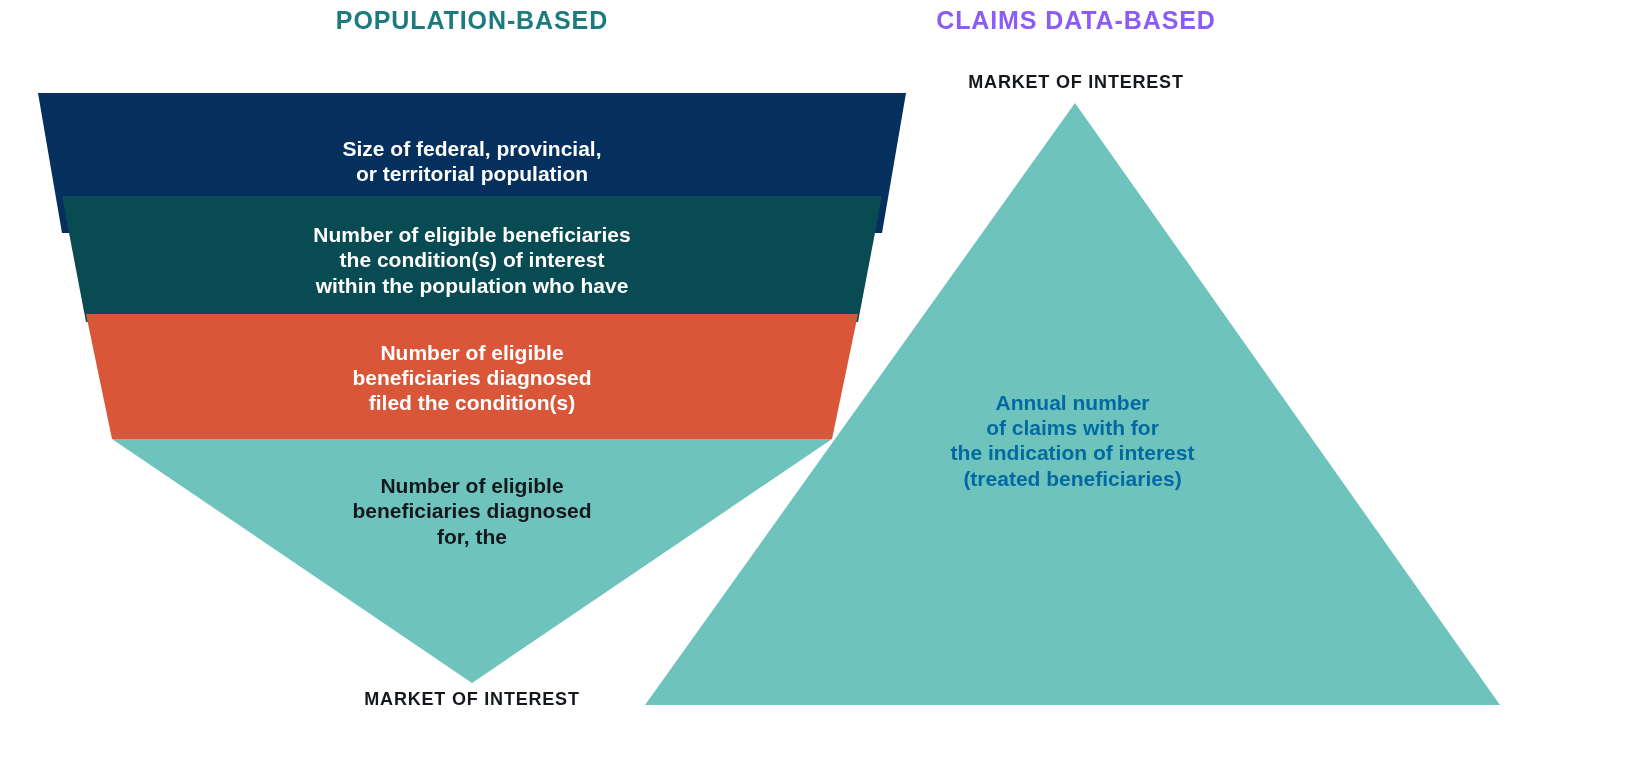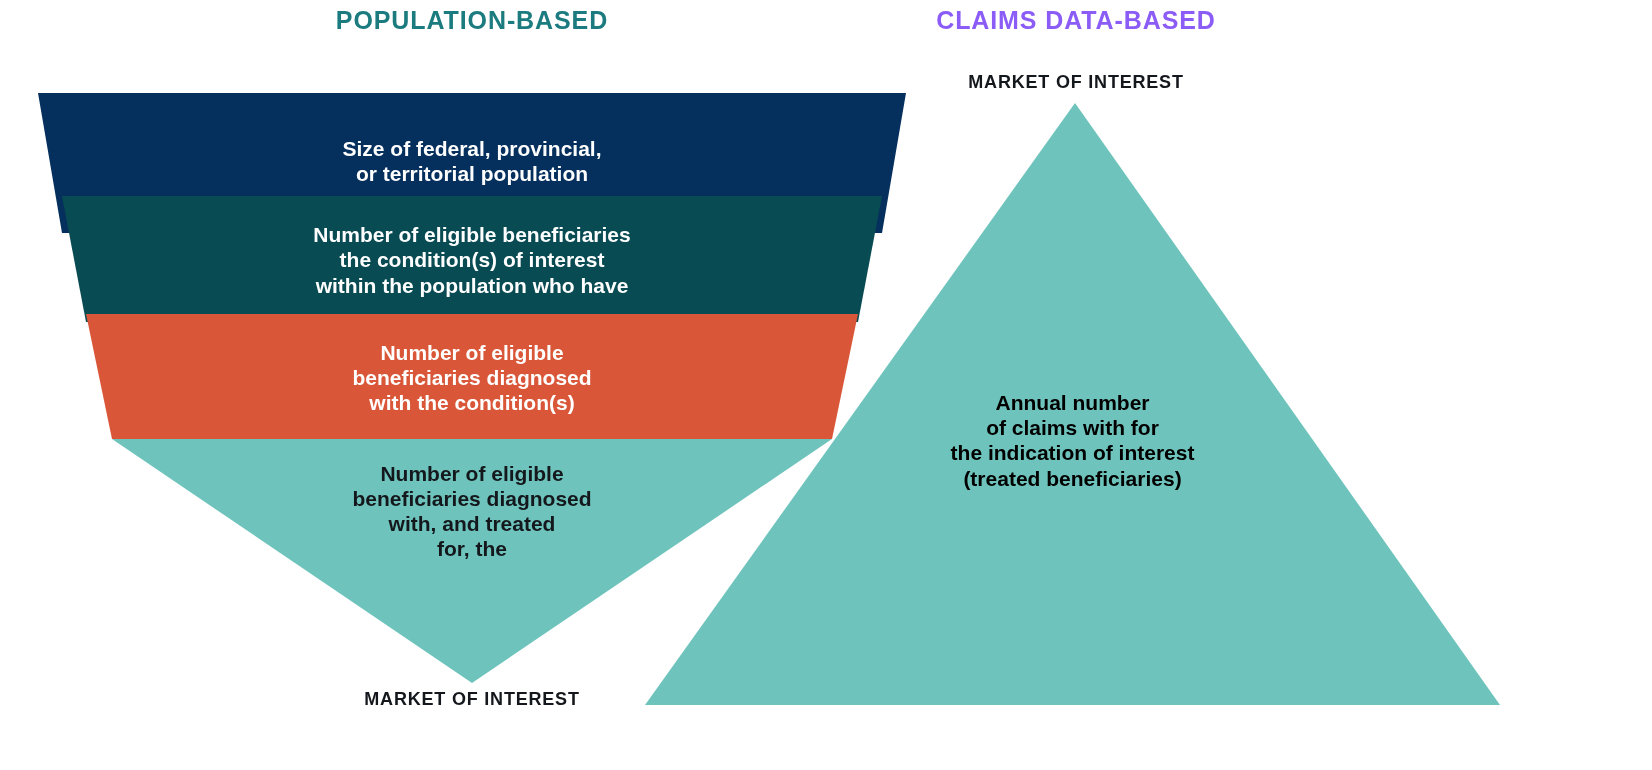--- a/index.html
+++ b/index.html
@@ -150,45 +150,44 @@
       </div>
     </div>
 
     <div class="funnel-band" id="band-2">
       <svg class="band-fill" viewBox="0 0 868 125" preserveAspectRatio="none">
         <polygon id="poly-2" points="48,0 820,0 794,125 74,125" fill="#d95738"></polygon>
       </svg>
       <div class="funnel-text t-light" style="color: rgb(255, 255, 255);">
         <div>Number of eligible</div>
         <div>beneficiaries diagnosed</div>
-        <div>with the condition(s)</div>
+        <div>filed the condition(s)</div>
       </div>
     </div>
 
     <div class="funnel-band" id="band-3">
       <svg class="band-fill" viewBox="0 0 868 244" preserveAspectRatio="none">
         <polygon id="poly-3" points="74,0 794,0 434,244" fill="#6ec4bc"></polygon>
       </svg>
       <div class="funnel-text t-dark" style="color: rgb(20, 24, 28);">
         <div>Number of eligible</div>
         <div>beneficiaries diagnosed</div>
-        <div>with, and treated</div>
         <div>for, the</div>
       </div>
     </div>
   </div>
 
   <div class="market-label" id="market-label-left" style="color: rgb(20, 24, 28);">MARKET OF INTEREST</div>
 
   <div id="claims-triangle">
     <svg width="855" height="602" viewBox="0 0 855 602">
       <polygon id="poly-claims" points="430,0 855,602 0,602" fill="#6ec4bc"></polygon>
     </svg>
   </div>
 
-  <div id="claims-text" style="color: #000000;">
+  <div id="claims-text" style="color: #0369a1;">
     <div>Annual number</div>
     <div>of claims with for</div>
     <div>the indication of interest</div>
     <div>(treated beneficiaries)</div>
   </div>
 
 </div>
 
 </body></html>

